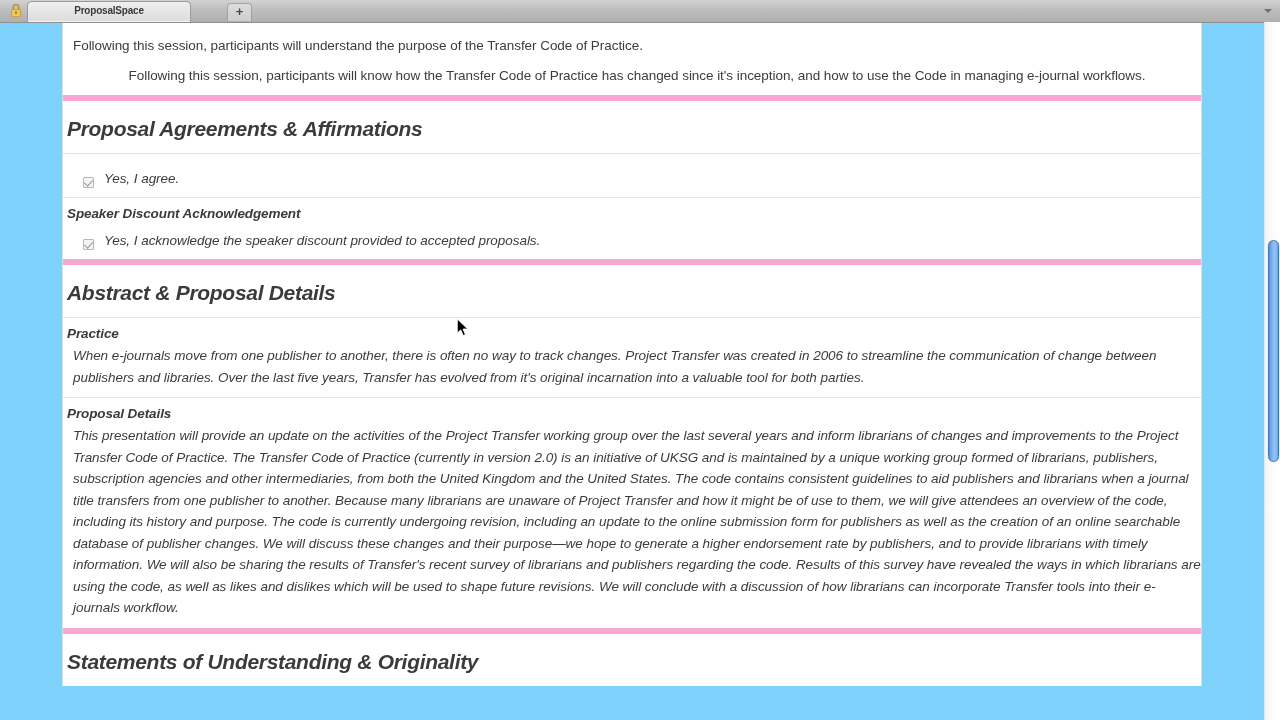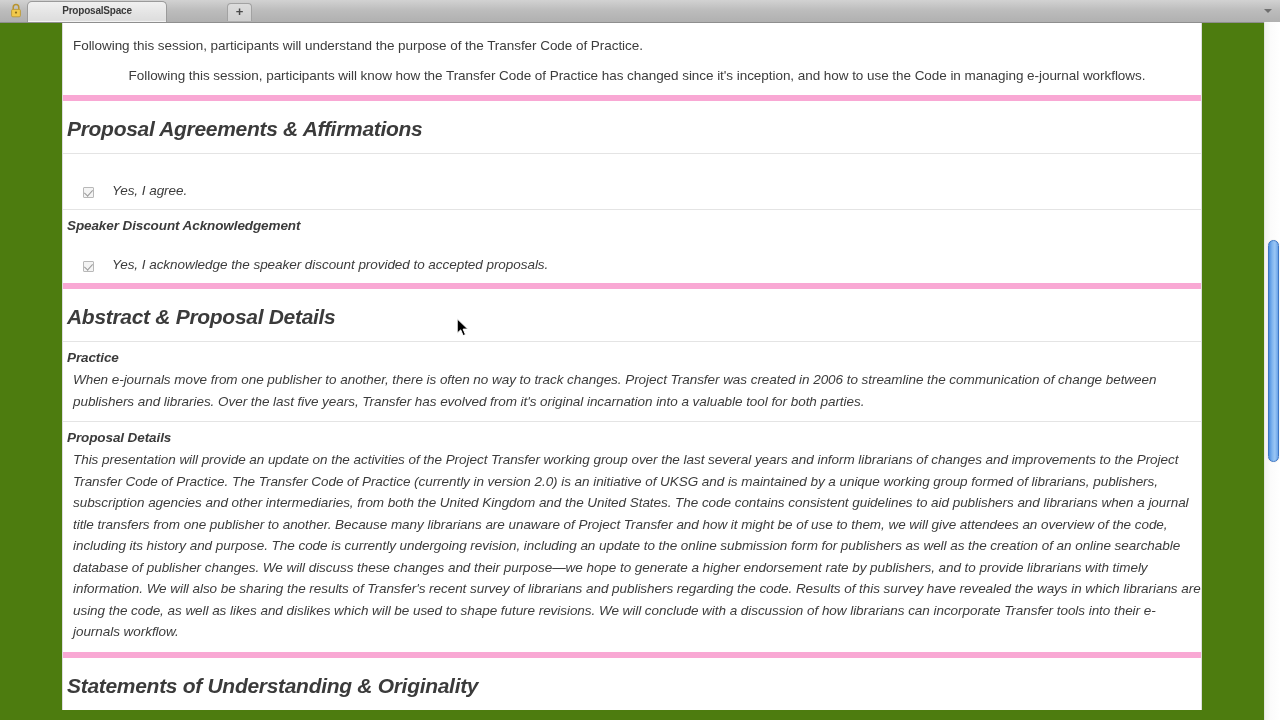--- a/index.html
+++ b/index.html
@@ -37,21 +37,21 @@
     left: 10px;
     top: 3px;
     width: 12px;
     height: 16px;
   }
 
   .tab-active {
     position: absolute;
     left: 27px;
     top: 1px;
-    width: 140px;
+    width: 164px;
     height: 21px;
     background: linear-gradient(to bottom, #f0f0f0 0%, #e3e3e3 60%, #dcdcdc 100%);
     border: 1px solid #9a9a9a;
     border-bottom: none;
     border-radius: 5px 5px 0 0;
     box-sizing: border-box;
     box-shadow: 0 -1px 1px rgba(255,255,255,0.7) inset;
   }
 
   .tab-title {
@@ -96,21 +96,21 @@
     border-top: 4px solid #6f6f6f;
   }
 
   
   .viewport {
     position: absolute;
     top: 0;
     left: 0;
     width: 1264px;
     height: 720px;
-    background: #4d7c0f;
+    background: #7dd3fc;
     overflow: hidden;
     z-index: 10;
   }
 
   .page-wrap {
     position: absolute;
     left: 0;
     top: 0;
     width: 1264px;
   }
@@ -165,24 +165,23 @@
     text-align: left;
   }
 
   .field-text + .field-text {
     margin-top: 8px;
     text-align: center;
   }
 
   .check-row {
     display: flex;
-    align-items: center;
+    align-items: flex-end;
     padding-left: 16px;
-    margin-top: 20px;
-    gap: 8px;
+    margin-top: 8px;
   }
 
   .checkbox {
     width: 11px;
     height: 11px;
     border: 1px solid #b8b8b8;
     background: #f4f4f4;
     border-radius: 1px;
     position: relative;
     flex: 0 0 auto;

